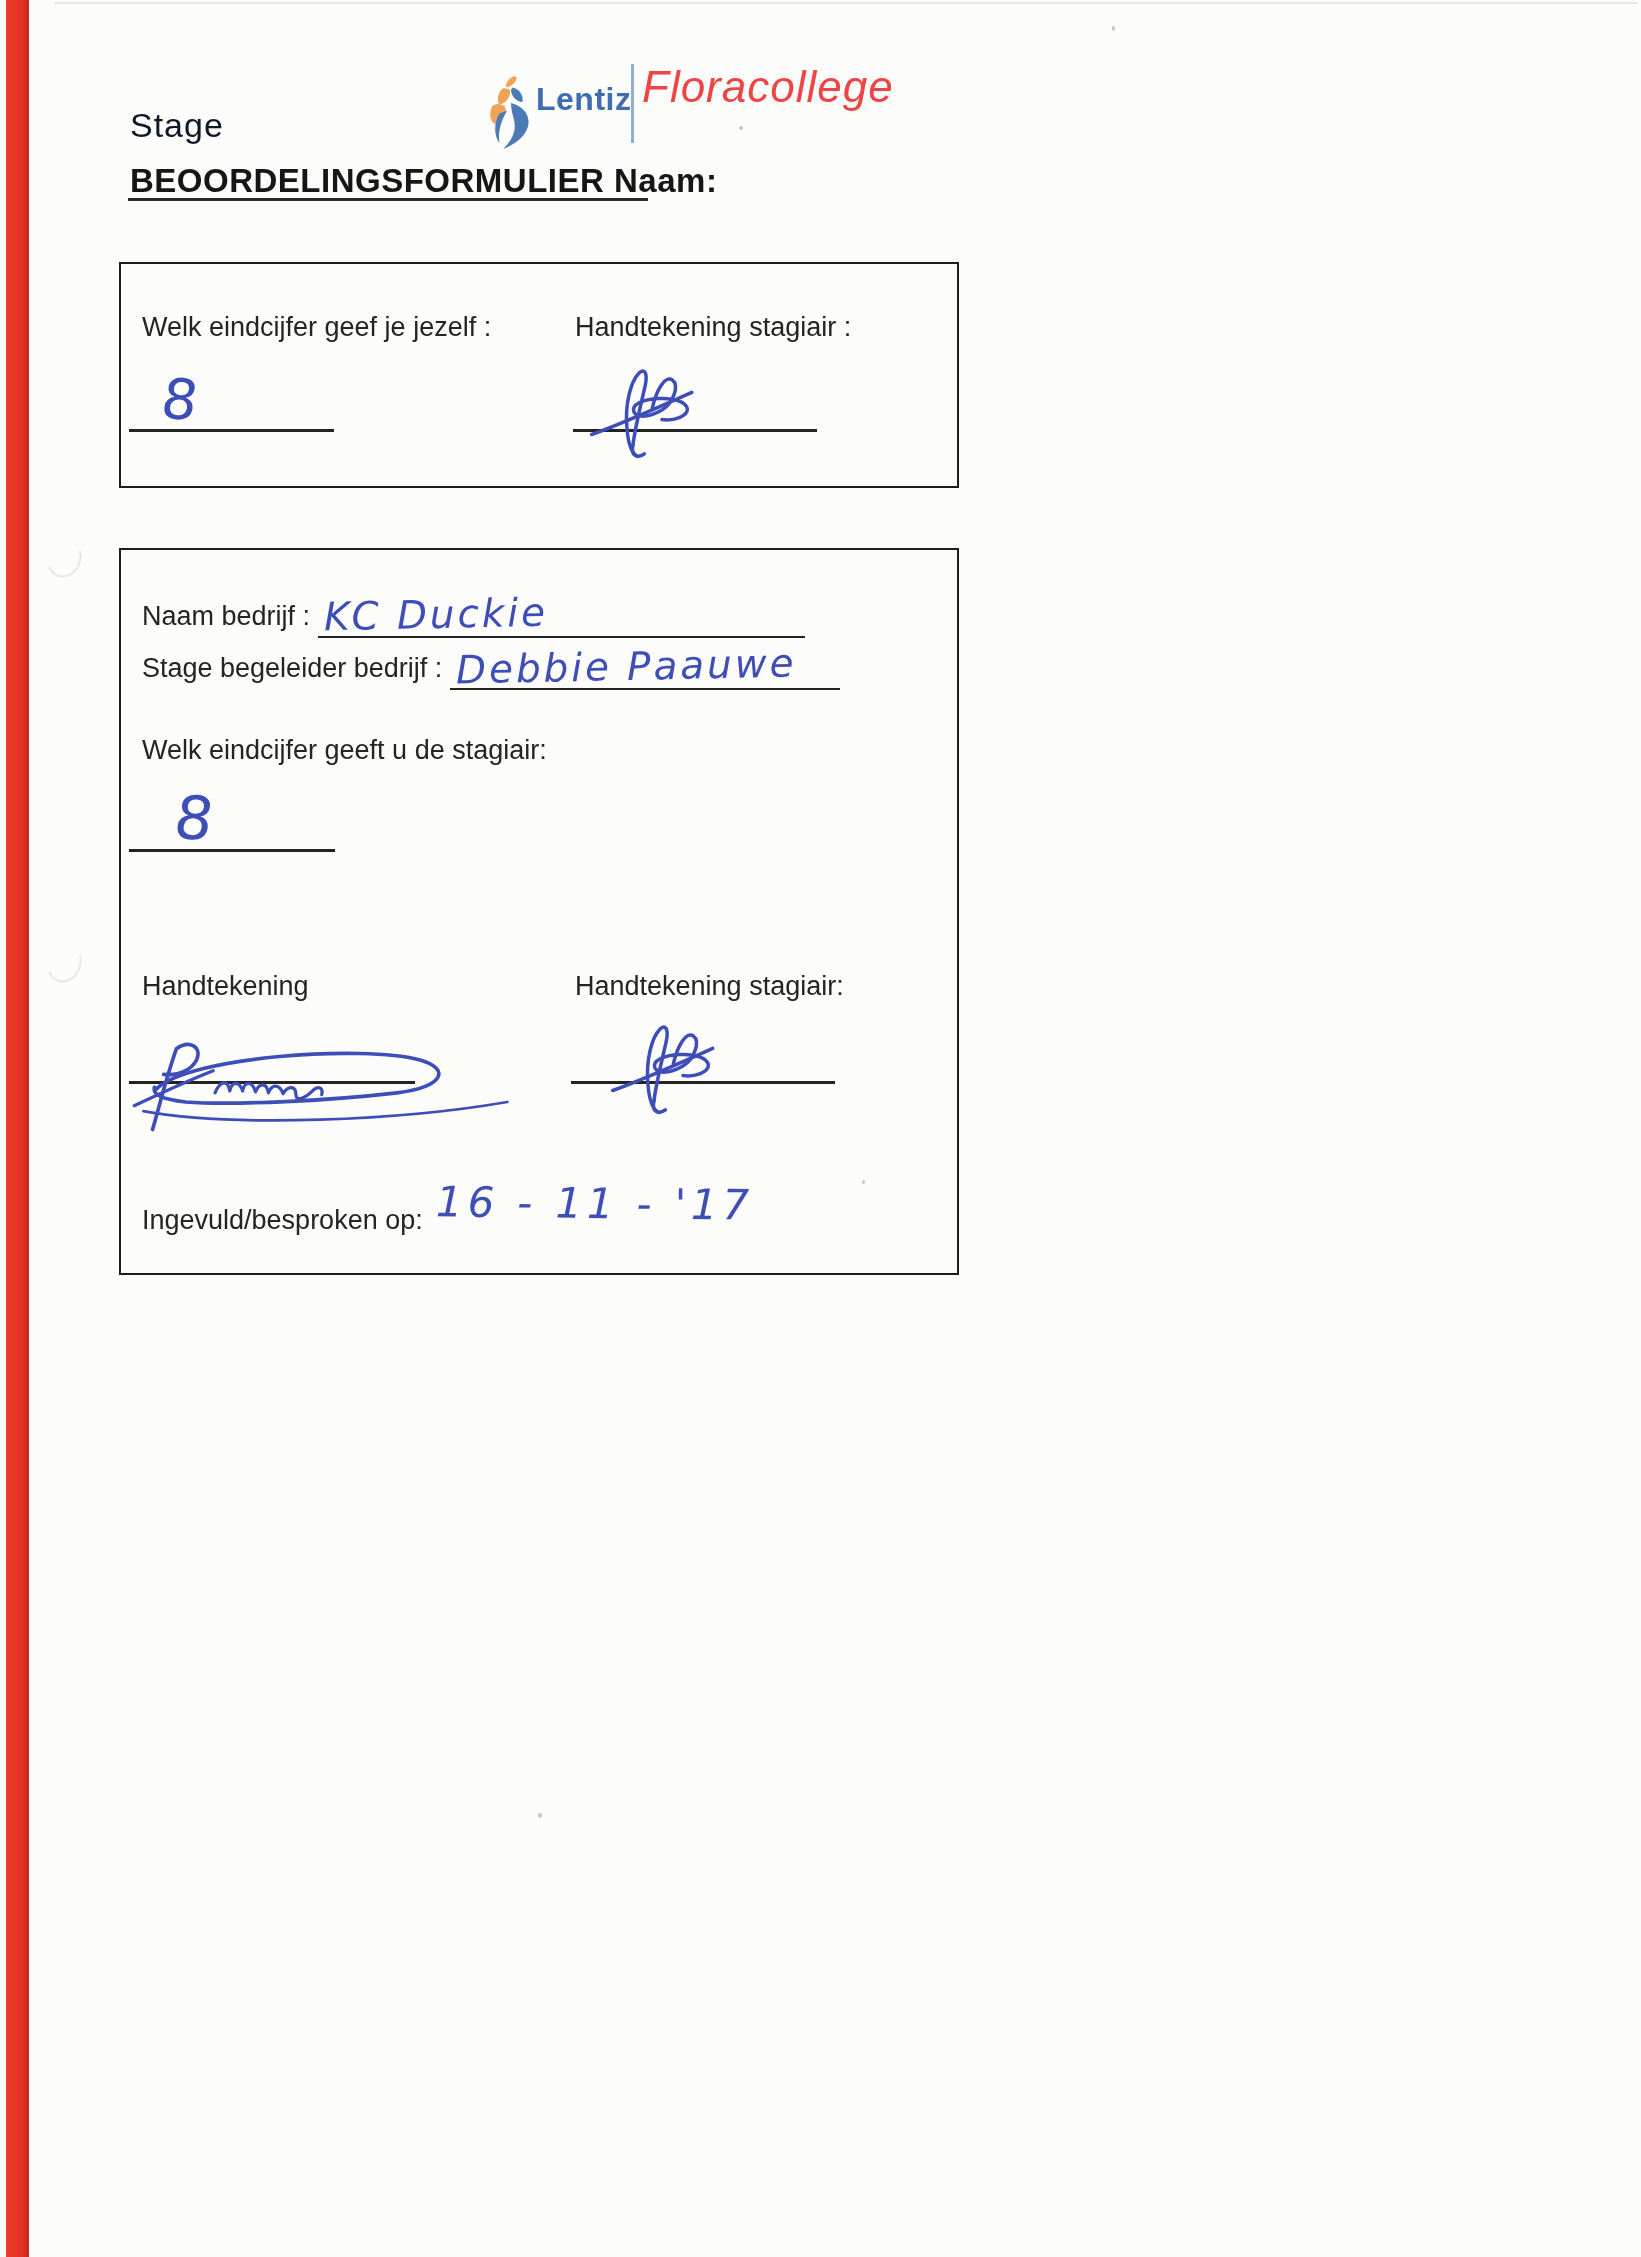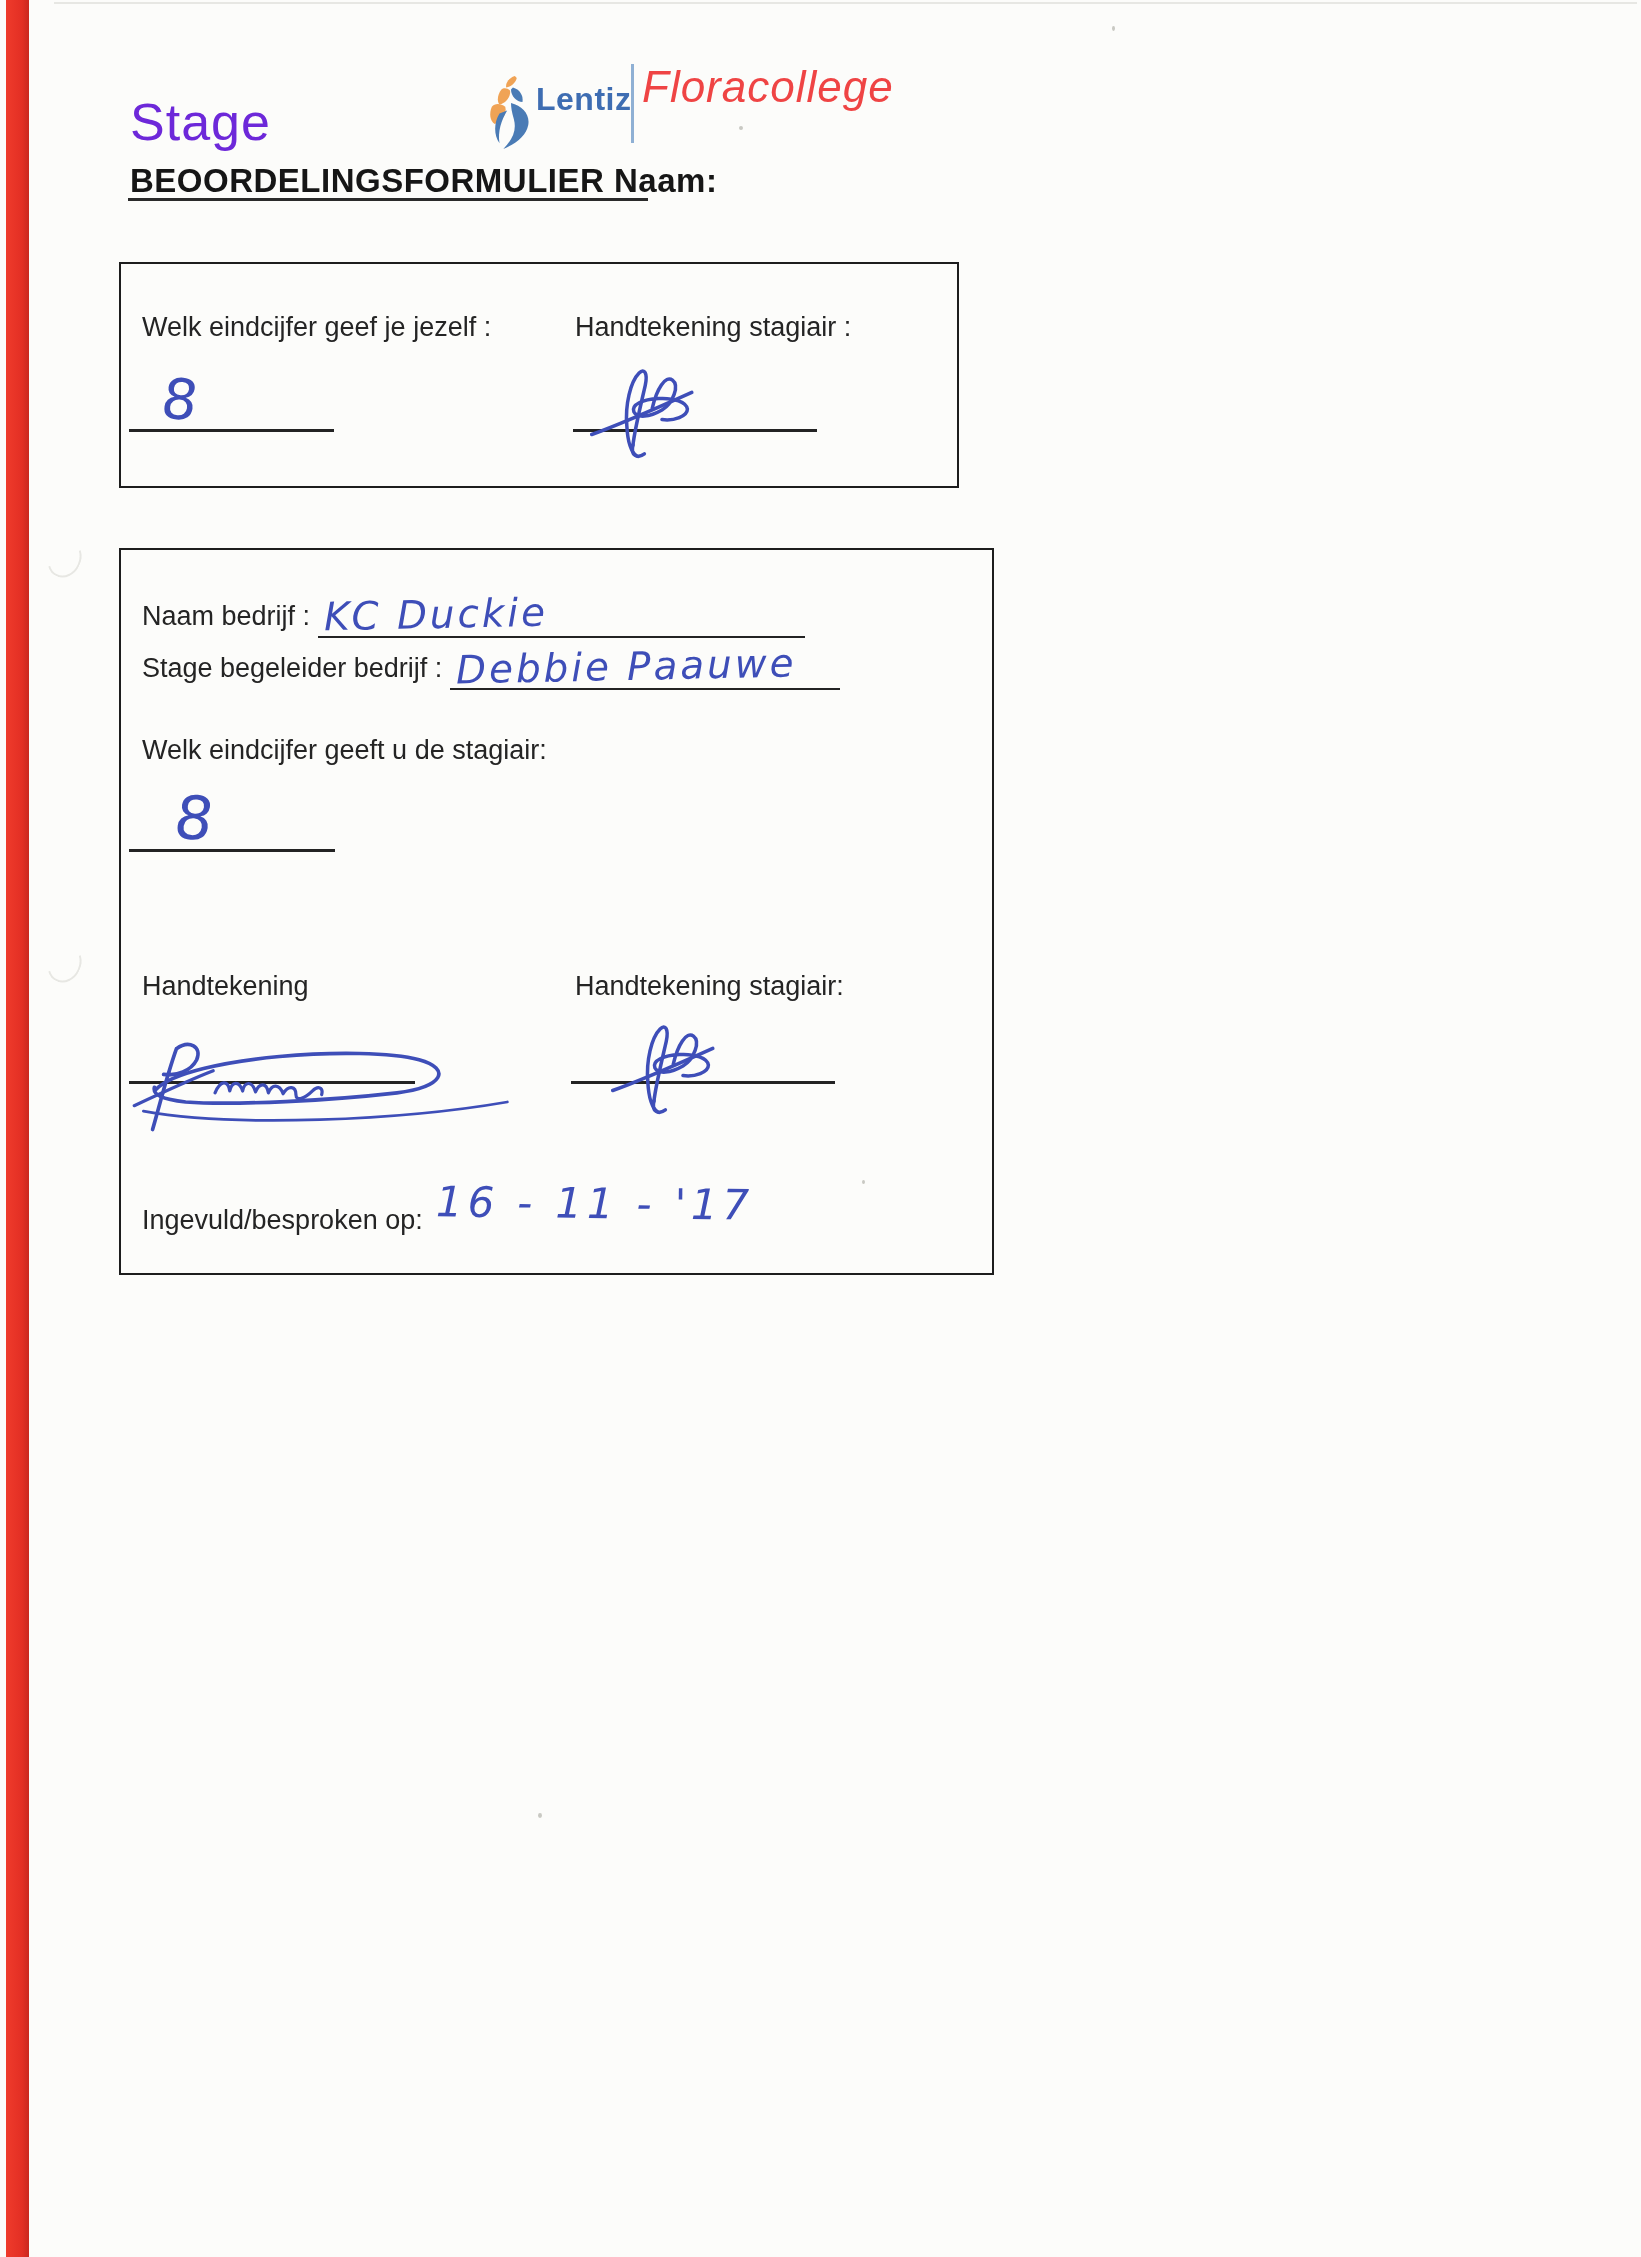--- a/index.html
+++ b/index.html
@@ -13,35 +13,35 @@
     background:linear-gradient(90deg,#ef3b2b 0%,#e32f24 70%,#c9281f 100%);}
   .top-edge-line{position:absolute;left:54px;top:1.9px;width:1583px;height:1.9px;background:#d9d9d4;opacity:.6;}
   
   .hole{position:absolute;width:29px;height:35px;border-radius:50%;
     border:2.9px solid #e4e4df;border-left-color:transparent;border-top-color:transparent;
     transform:rotate(25deg);opacity:.85;}
   .hole.h1{left:48px;top:539px;}
   .hole.h2{left:48px;top:944px;}
   .speck{position:absolute;background:#c9c9c3;border-radius:50%;}
 
-  .stage-title{position:absolute;left:130px;top:92px;font-size:52px;color:#6d28d9;letter-spacing:1px;}
+  .stage-title{position:absolute;left:130px;top:106px;font-size:34px;color:#0f172a;letter-spacing:1px;}
 
   
   .logo{position:absolute;left:488px;top:44px;width:454px;height:97px;margin-top:16px;}
   .flame{position:absolute;left:0;top:13.5px;}
   .brand{position:absolute;left:48px;top:21px;font-size:32px;font-weight:bold;color:#3e6db2;letter-spacing:0.5px;}
   .logo-divider{position:absolute;left:143px;top:3.9px;width:2.9px;height:79px;background:#8fb0d4;}
   .division{position:absolute;left:154px;top:1.9px;font-size:44px;font-style:italic;color:#ef4444;letter-spacing:1px;}
 
   .form-heading{position:absolute;left:130px;top:162px;font-size:33px;font-weight:bold;color:#161616;letter-spacing:0.5px;}
   .heading-underline{position:absolute;left:128px;top:198px;width:520px;height:2.9px;background:#2a2a2a;}
 
   .box{position:absolute;left:119px;width:836px;border:2.9px solid #1d1d1d;background:transparent;}
   .box1{top:262px;height:222px;}
-  .box2{top:548px;height:723px;padding-left:35px;}
+  .box2{top:548px;height:723px;}
 
   .lbl{font-size:27px;color:#242424;white-space:nowrap;}
   .abs{position:absolute;}
   .hand{font-family:"DejaVu Sans",sans-serif;font-style:italic;color:#3e4eb8;}
   .hand-name{font-size:39px;letter-spacing:2.9px;transform:rotate(-1.2deg);display:inline-block;line-height:1;}
   .grade-8{position:absolute;font-family:"DejaVu Sans",sans-serif;color:#3e4eb8;line-height:1;
     transform:rotate(5deg) skewX(-4deg);}
   .hand-date{font-size:42px;letter-spacing:4.8px;transform:rotate(.6deg);display:inline-block;position:relative;top:-11.6px;}
 
   .ink-line{position:absolute;height:2.9px;background:#232323;}

